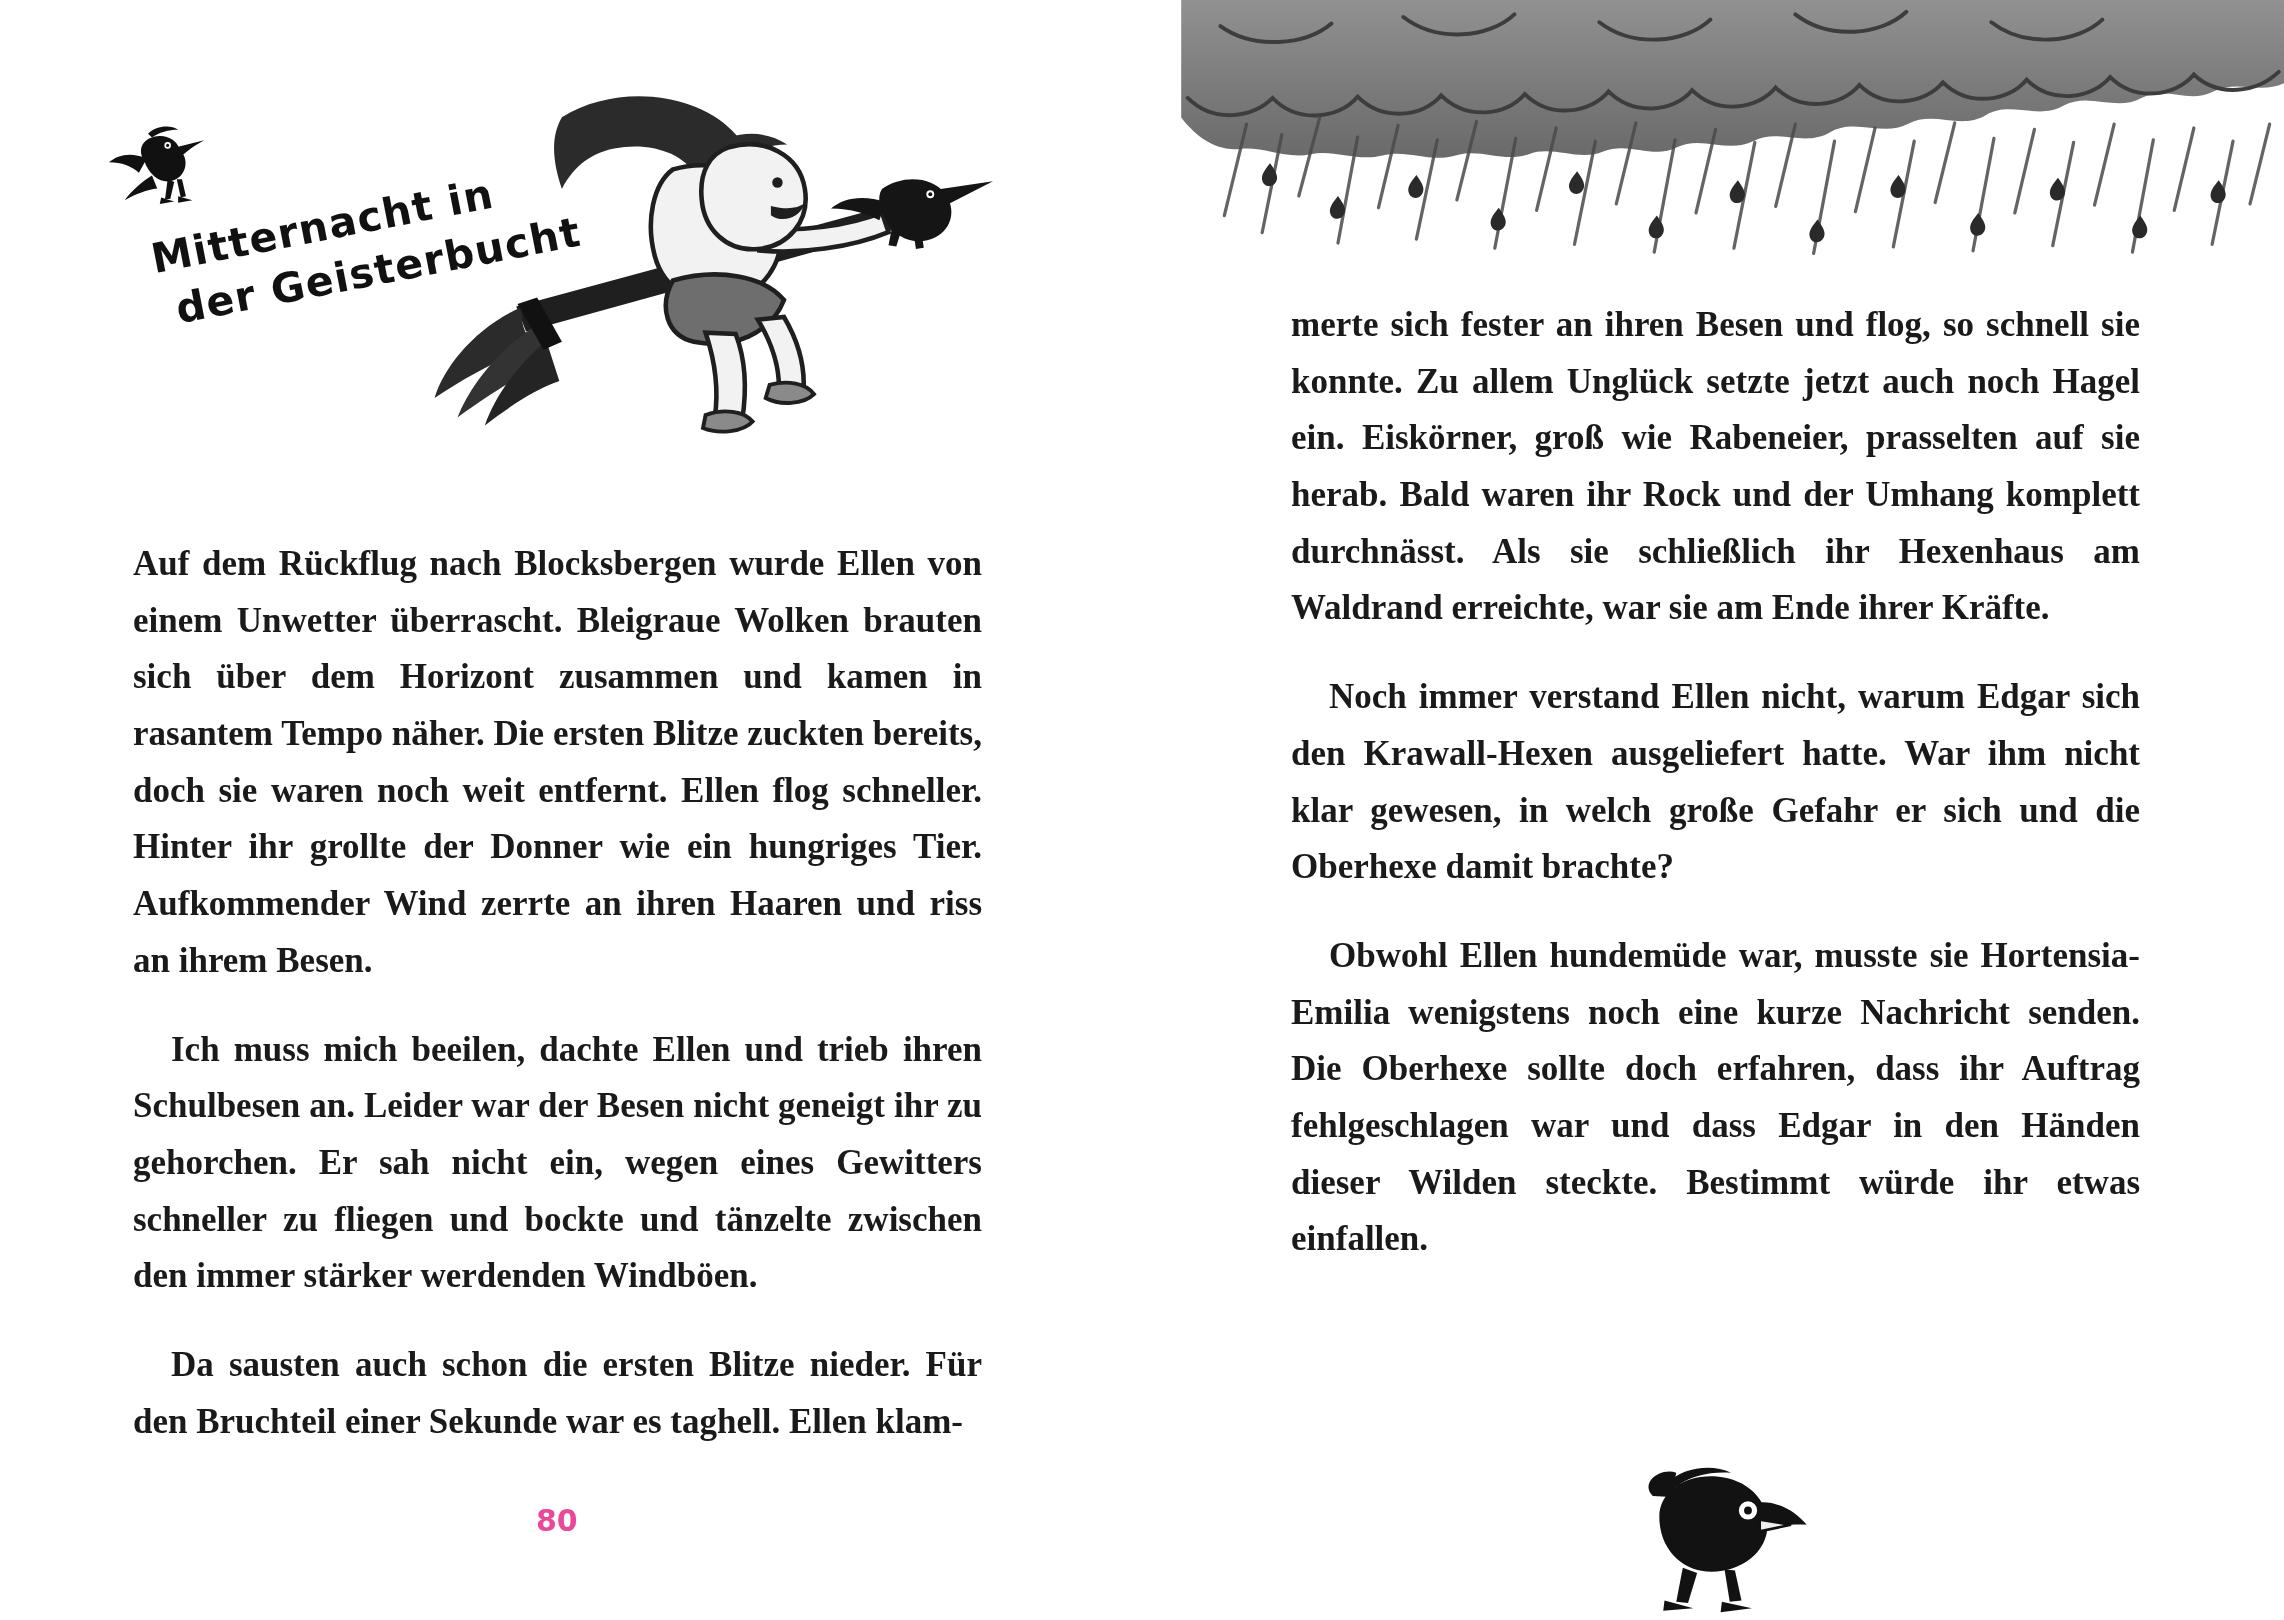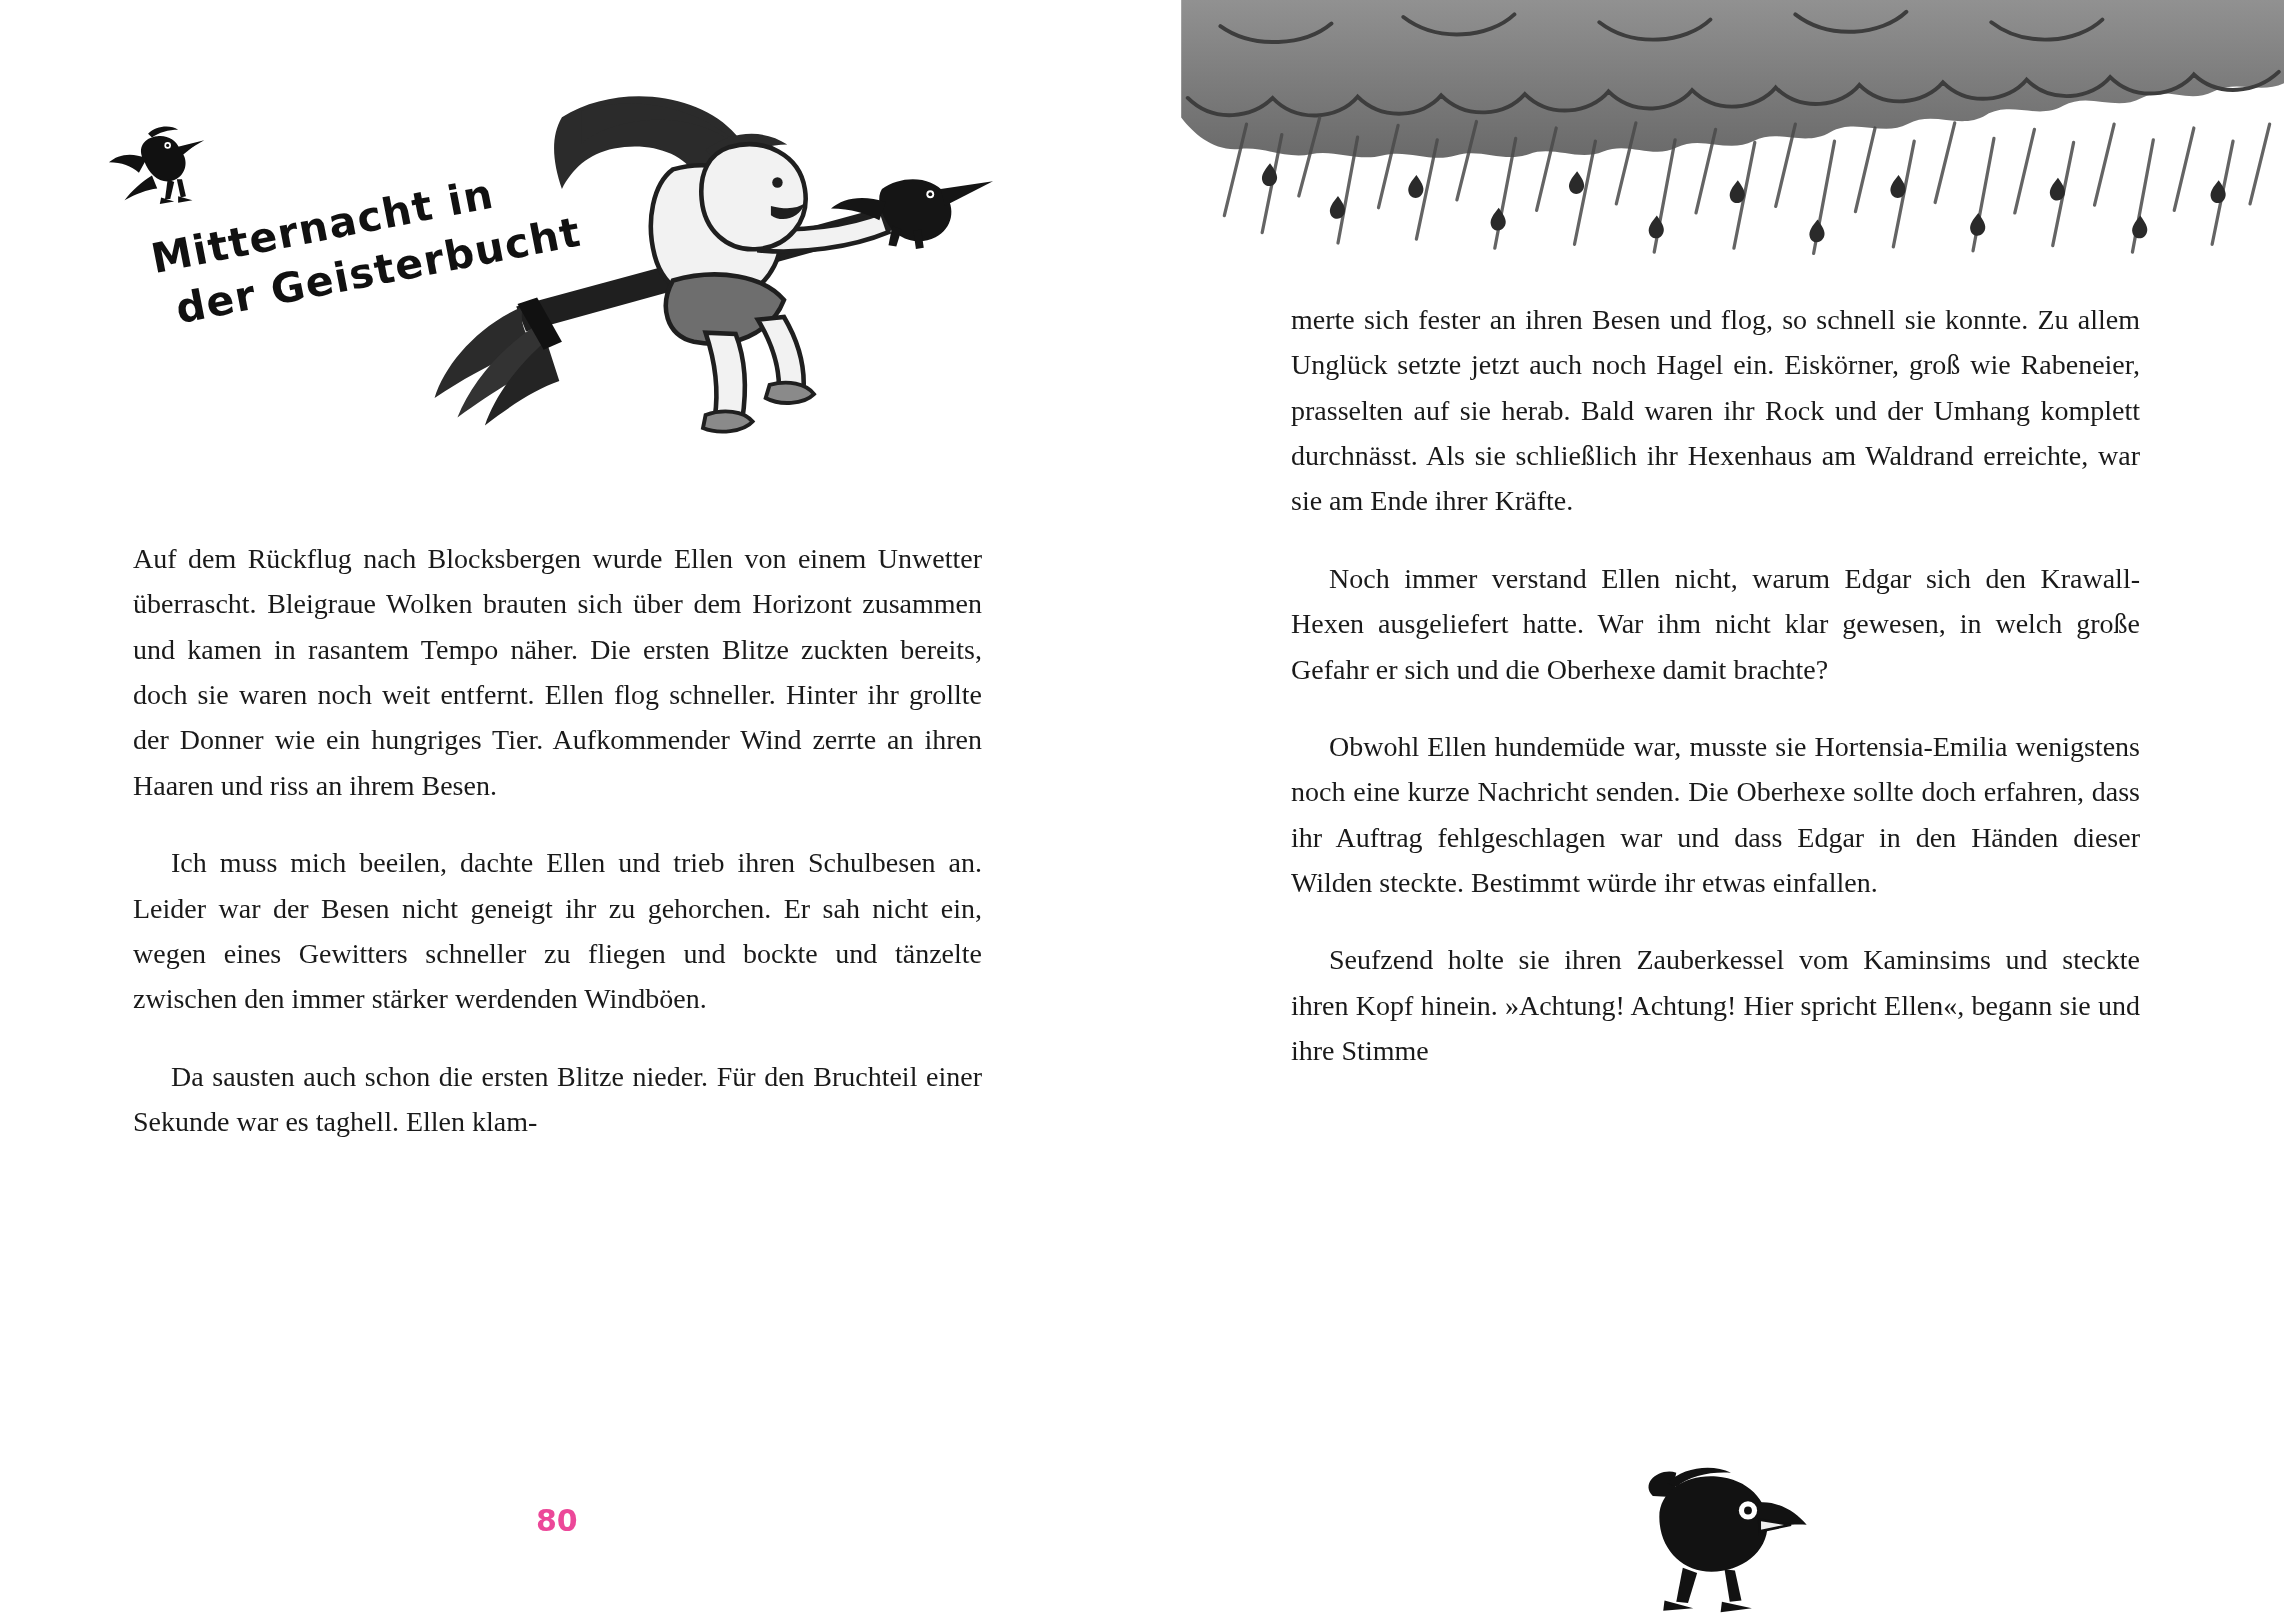--- a/index.html
+++ b/index.html
@@ -26,26 +26,27 @@
   }
   .right-page {
     position: absolute;
     left: 1142px; top: 0;
     width: 1142px; height: 1620px;
   }
 
   
   .textcol {
     position: absolute;
-    font-size: 28px;
+    font-size: 35px;
     line-height: 1.62;
     color: #1a1a1a;
     text-align: justify;
     -webkit-hyphens: auto;
     hyphens: auto;
+    font-weight: bold;
   }
   .left-col {
     left: 133px;
     top: 536px;
     width: 849px;
   }
   .right-col {
     left: 149px;
     top: 297px;
     width: 849px;
@@ -218,21 +219,20 @@
     </div>
 
     <div class="folio folio-left">80</div>
   </div>
 
   <div class="right-page">
     <div class="textcol right-col">
       <p>merte sich fester an ihren Besen und flog, so schnell sie konnte. Zu allem Unglück setzte jetzt auch noch Hagel ein. Eiskörner, groß wie Rabeneier, prasselten auf sie herab. Bald waren ihr Rock und der Umhang komplett durchnässt. Als sie schließlich ihr Hexenhaus am Waldrand erreichte, war sie am Ende ihrer Kräfte.</p>
       <p>Noch immer verstand Ellen nicht, warum Edgar sich den Krawall-Hexen ausgeliefert hatte. War ihm nicht klar gewesen, in welch große Gefahr er sich und die Oberhexe damit brachte?</p>
       <p>Obwohl Ellen hundemüde war, musste sie Hortensia-Emilia wenigstens noch eine kurze Nachricht senden. Die Oberhexe sollte doch erfahren, dass ihr Auftrag fehlgeschlagen war und dass Edgar in den Händen dieser Wilden steckte. Bestimmt würde ihr etwas einfallen.</p>
-      <p>Seufzend holte sie ihren Zauberkessel vom Kaminsims und steckte ihren Kopf hinein. »Achtung! Achtung! Hier spricht Ellen«, begann sie und ihre Stimme</p>
     </div>
   </div>
 
   <div class="illo storm-illo">
     <svg viewBox="0 0 1748 470" xmlns="http://www.w3.org/2000/svg" preserveAspectRatio="none">
       <defs>
         <linearGradient id="cloudgrad" x1="0" y1="0" x2="0" y2="1">
           <stop offset="0%" stop-color="#9b9b9b"></stop>
           <stop offset="60%" stop-color="#7d7d7d"></stop>
           <stop offset="100%" stop-color="#6a6a6a"></stop>

